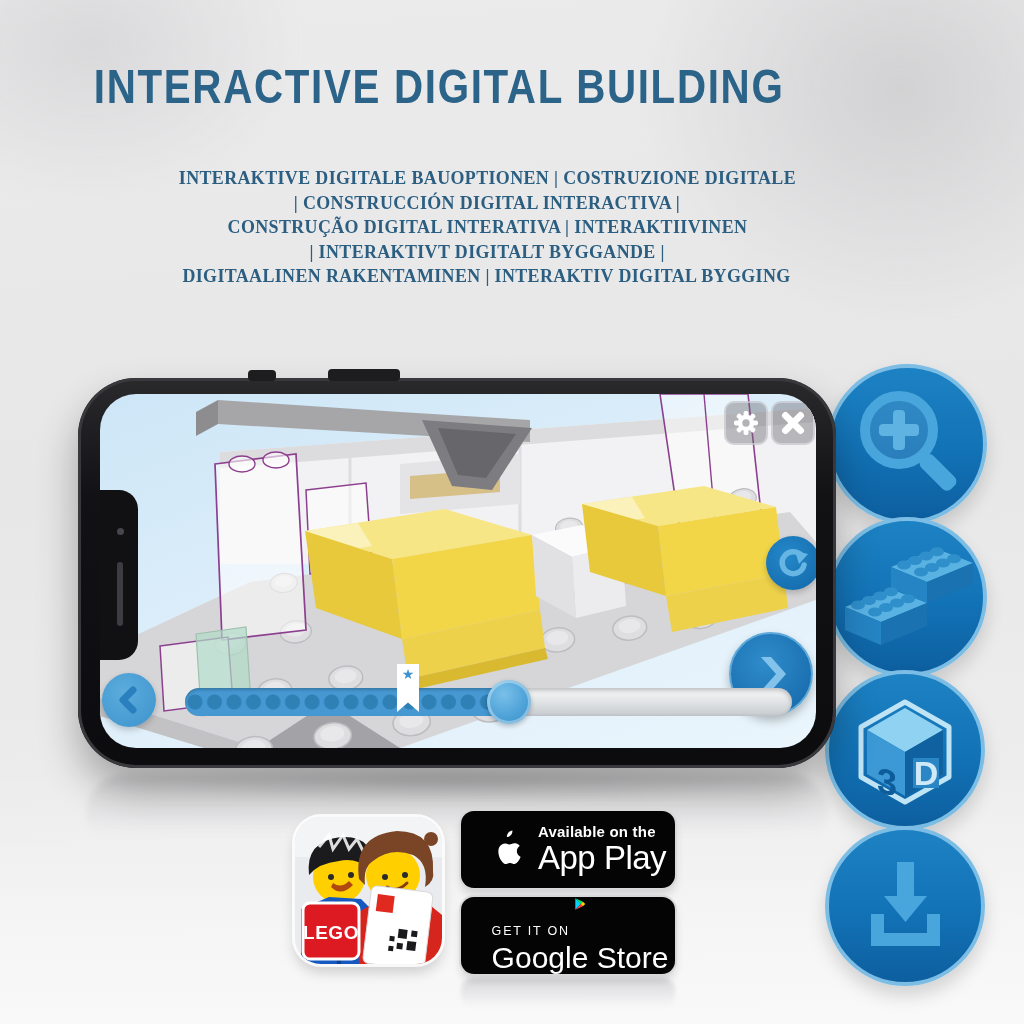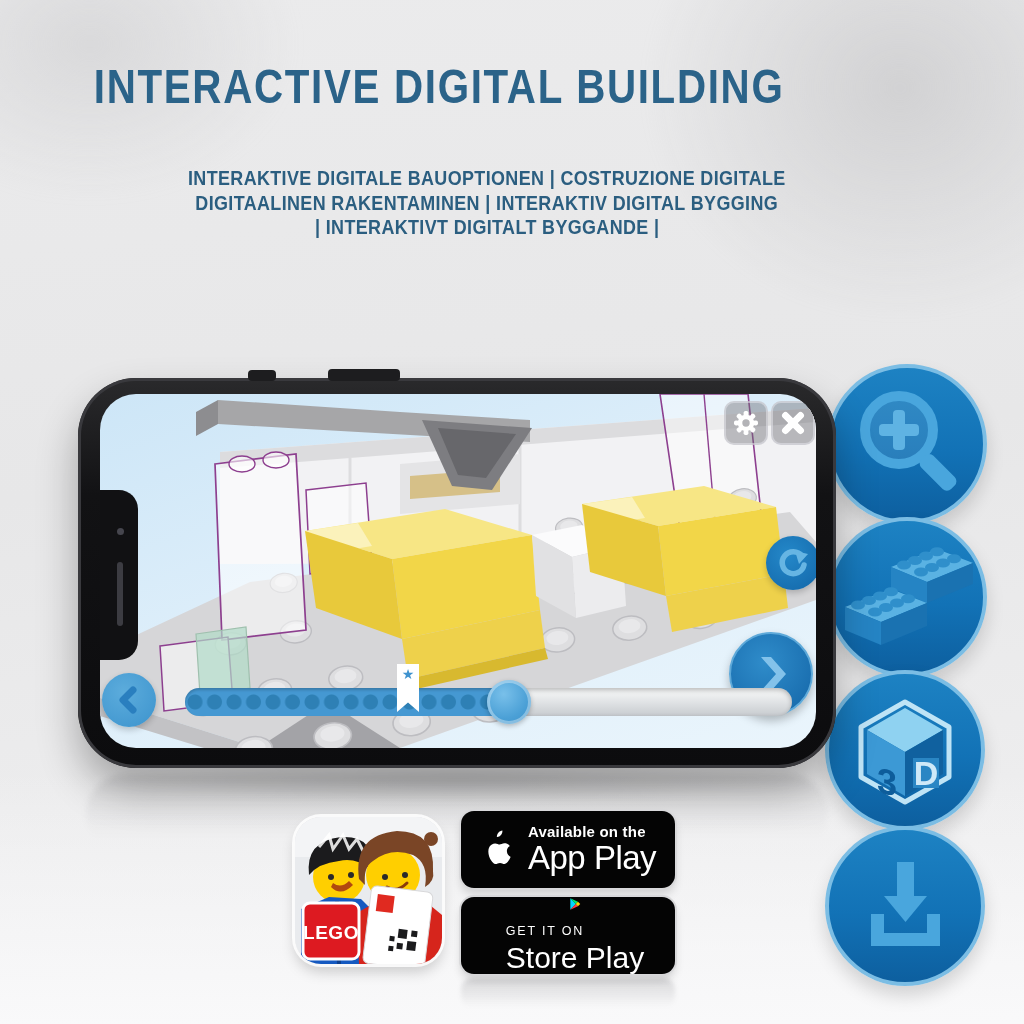--- a/index.html
+++ b/index.html
@@ -10,21 +10,21 @@
   .shade{position:absolute;pointer-events:none;}
   .shade.s1{left:620px;top:-80px;width:560px;height:420px;background:radial-gradient(ellipse at 50% 40%,rgba(190,190,192,.55),rgba(190,190,192,0) 65%);filter:blur(6px);}
   .shade.s2{left:-120px;top:-60px;width:420px;height:260px;background:radial-gradient(ellipse at 50% 40%,rgba(200,200,202,.5),rgba(200,200,202,0) 70%);filter:blur(8px);}
   .shade.s3{left:0;top:770px;width:1024px;height:254px;background:linear-gradient(180deg,rgba(246,246,247,.0),rgba(250,250,251,.9));}
 
   
   .title{position:absolute;top:59px;left:0;width:1024px;color:#2b6389;
          font-size:48px;font-weight:800;letter-spacing:2px;white-space:nowrap;margin-left:28px;}
   .title>span{display:inline-block;transform:scaleX(.84);transform-origin:center;}
   .subtitle{position:absolute;top:166px;left:0;width:974px;text-align:center;color:#2b5e80;
-            font-size:19.5px;font-weight:700;line-height:24.6px;letter-spacing:.4px;}
+            font-size:19.5px;font-weight:700;line-height:24.6px;letter-spacing:.4px;font-family:Liberation Serif, serif;}
   .subtitle .line{display:block;}
   .subtitle .line>span{display:inline-block;transform:scaleX(.92);transform-origin:center;white-space:nowrap;}
 
   
   .feature{position:absolute;width:152px;height:152px;border-radius:50%;
            background:linear-gradient(180deg,#1d82c3 0%,#1272b6 55%,#0d5f9f 100%);
            border:4px solid #7bbde4;box-shadow:0 10px 18px rgba(0,0,0,.15);}
   .feature svg{position:absolute;left:0;top:0;}
 
   
@@ -68,21 +68,21 @@
   .phone-shadow{position:absolute;left:96px;top:758px;width:724px;height:44px;border-radius:50%;
         background:radial-gradient(ellipse,rgba(0,0,0,.13),rgba(0,0,0,0) 70%);filter:blur(4px);}
   .phone-refl{position:absolute;left:86px;top:774px;width:742px;height:80px;border-radius:44px;
         background:linear-gradient(180deg,rgba(120,120,124,.28),rgba(120,120,124,0) 80%);filter:blur(3px);opacity:.6;}
 
   
   .appicon{position:absolute;left:295px;top:817px;width:147px;height:147px;border-radius:26px;overflow:hidden;
            box-shadow:0 0 0 3px rgba(255,255,255,.85), 0 8px 14px rgba(0,0,0,.18);}
   .storebadge{position:absolute;width:214px;height:77px;background:#040404;border-radius:13px;
            box-shadow:0 0 0 2px #d9d9db, 0 6px 10px rgba(0,0,0,.15);
-           display:flex;align-items:center;padding-left:14px;box-sizing:border-box;gap:13px;color:#fff;}
+           display:flex;align-items:center;padding-left:24px;box-sizing:border-box;gap:13px;color:#fff;}
   .badge-as{left:461px;top:811px;}
   .badge-gp{left:461px;top:897px;flex-direction:column;}
   .storebadge .tx{display:flex;flex-direction:column;justify-content:center;}
   .badge-as .tag{font-size:15px;font-weight:700;letter-spacing:.2px;line-height:17px;}
   .badge-as .store{font-size:33px;font-weight:500;letter-spacing:-.5px;line-height:36px;}
   .badge-gp .tag{font-size:12.5px;font-weight:400;letter-spacing:1.8px;line-height:15px;margin-bottom:2px;}
   .badge-gp .store{font-size:30px;font-weight:500;letter-spacing:0;line-height:33px;}
   .badge-refl{position:absolute;left:461px;top:978px;width:214px;height:30px;border-radius:12px;
            background:linear-gradient(180deg,rgba(80,80,84,.18),rgba(80,80,84,0));filter:blur(2px);}
 </style>
@@ -91,22 +91,24 @@
 
 <div class="stage">
   <div class="shade s1"></div>
   <div class="shade s2"></div>
   <div class="shade s3"></div>
 
   <div class="title"><span>INTERACTIVE DIGITAL BUILDING</span></div>
 
   <div class="subtitle">
     <span class="line"><span>INTERAKTIVE DIGITALE BAUOPTIONEN | COSTRUZIONE DIGITALE</span></span>
+    <span class="line"><span>| CONSTRUCCIÓN DIGITAL INTERACTIVA |</span></span>
+    <span class="line"><span>CONSTRUÇÃO DIGITAL INTERATIVA | INTERAKTIIVINEN</span></span>
+    <span class="line"><span>| INTERAKTIVT DIGITALT BYGGANDE |</span></span>
     <span class="line"><span>DIGITAALINEN RAKENTAMINEN | INTERAKTIV DIGITAL BYGGING</span></span>
-    <span class="line"><span>| INTERAKTIVT DIGITALT BYGGANDE |</span></span>
   </div>
 
 
   <div class="feature" style="left:827px;top:364px;">
     <svg width="152" height="152" viewBox="0 0 152 152">
       <circle cx="68" cy="62" r="34" fill="rgba(255,255,255,.10)" stroke="#49a6dd" stroke-width="10"></circle>
       <rect x="62" y="42" width="12" height="40" rx="4" fill="#5fb3e3"></rect>
       <rect x="48" y="56" width="40" height="12" rx="4" fill="#5fb3e3"></rect>
       <g transform="rotate(-45 106 104)">
           <rect x="98" y="84" width="17" height="42" rx="6" fill="#49a6dd"></rect>
@@ -376,17 +378,17 @@
 
   <div class="storebadge badge-gp">
     <svg width="44" height="48" viewBox="0 0 48 48">
       <polygon points="8,4 8,44 27,24" fill="#00d5ff"></polygon>
       <polygon points="8,4 34,16.5 26.5,24" fill="#00e86e"></polygon>
       <polygon points="8,44 34,31.5 26.5,24" fill="#ff3a44"></polygon>
       <polygon points="34,16.5 42,24 34,31.5 26.5,24" fill="#ffd500"></polygon>
     </svg>
     <div class="tx">
       <span class="tag">GET IT ON</span>
-      <span class="store">Store Play</span>
+      <span class="store">Google Store</span>
     </div>
   </div>
   <div class="badge-refl"></div>
 </div>
 
 </body></html>

